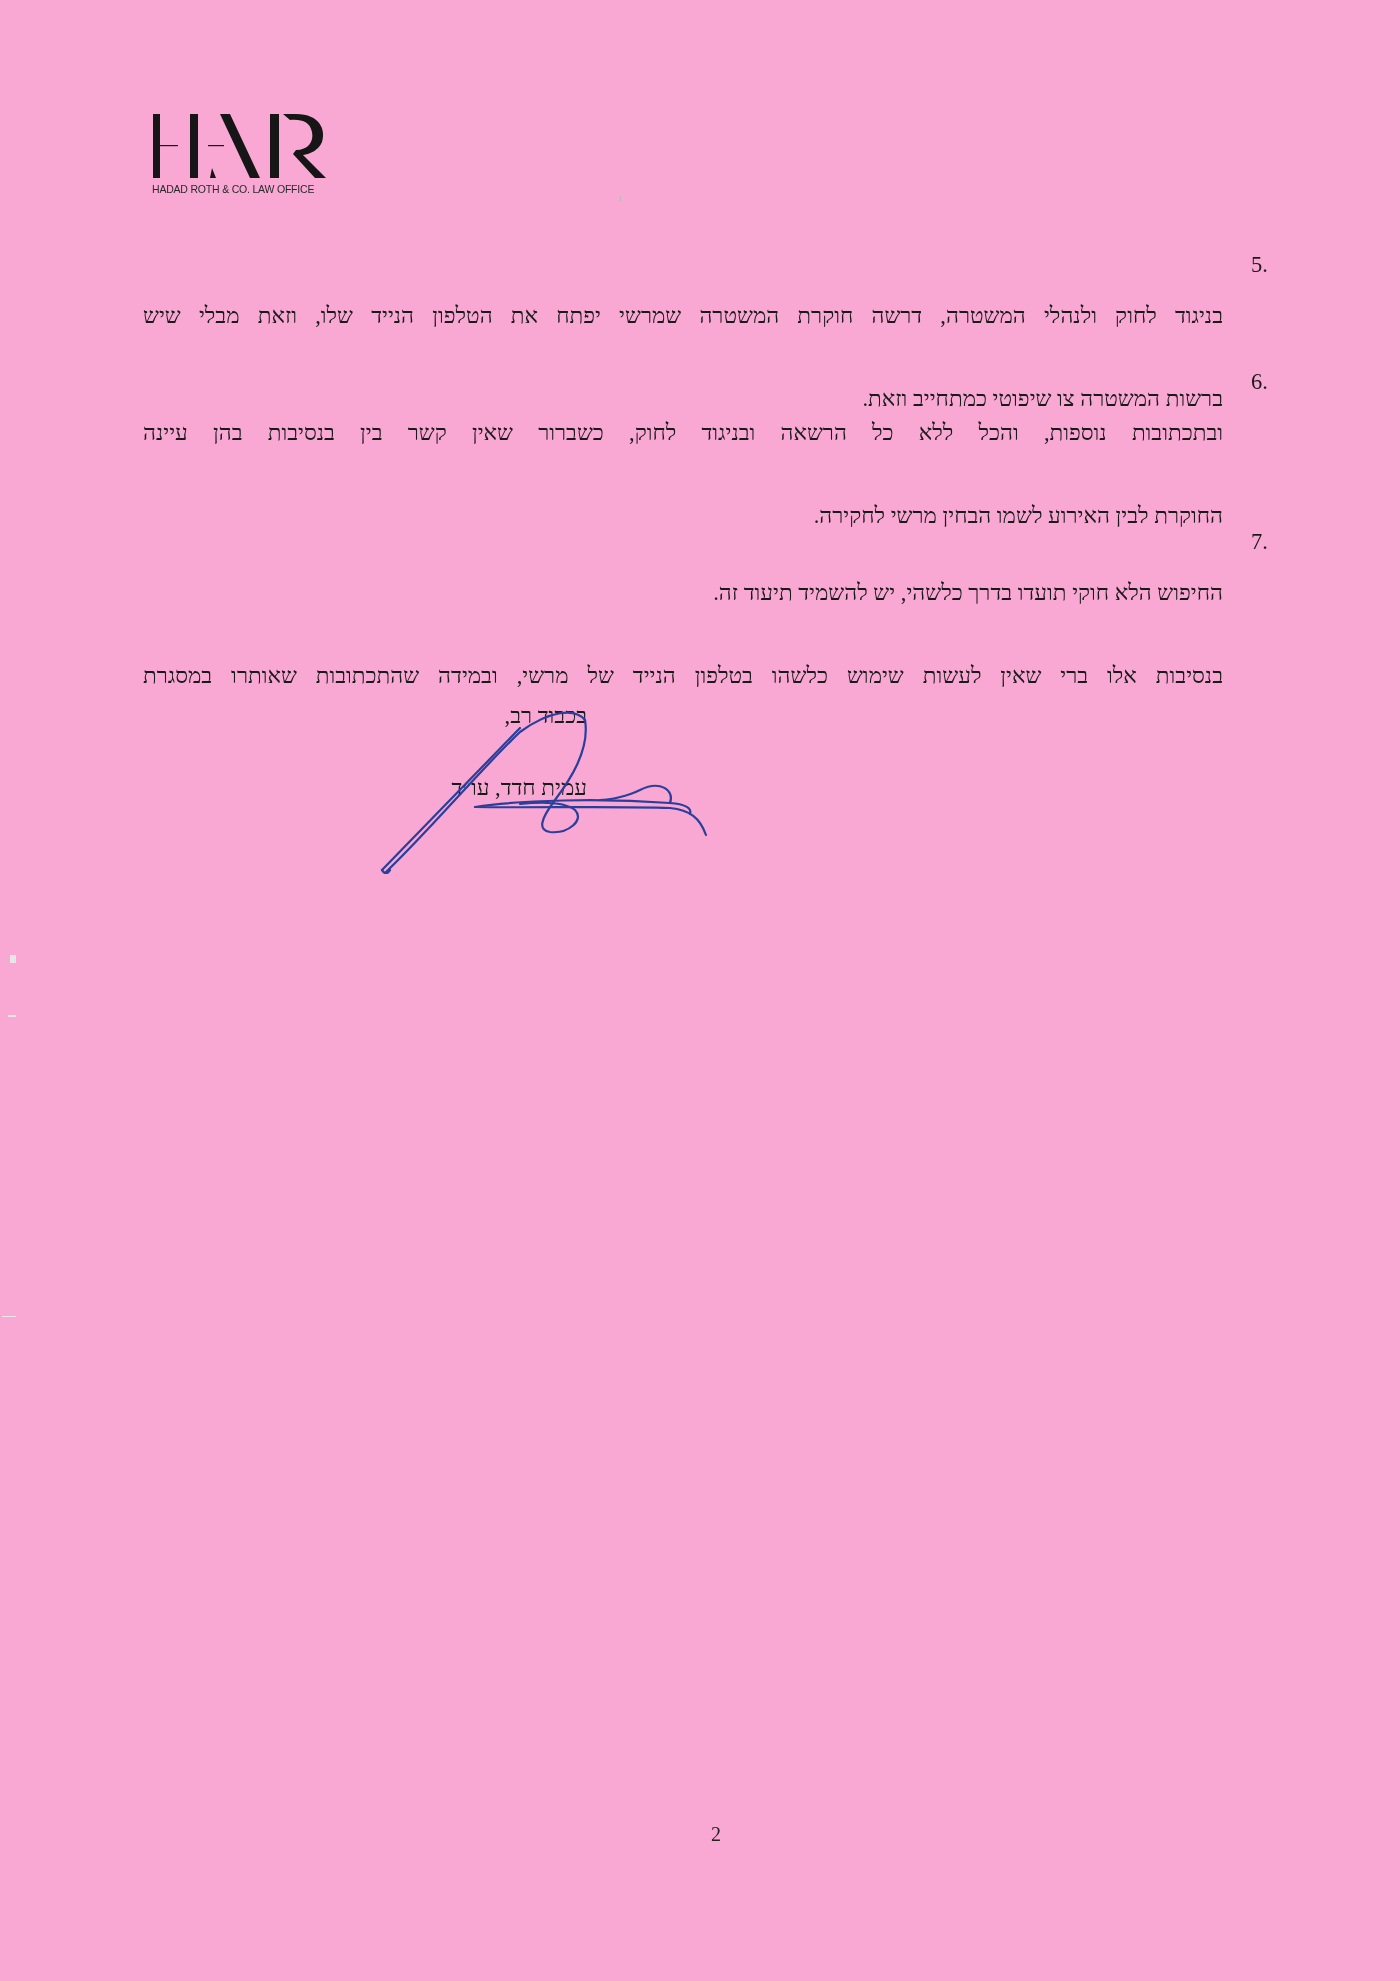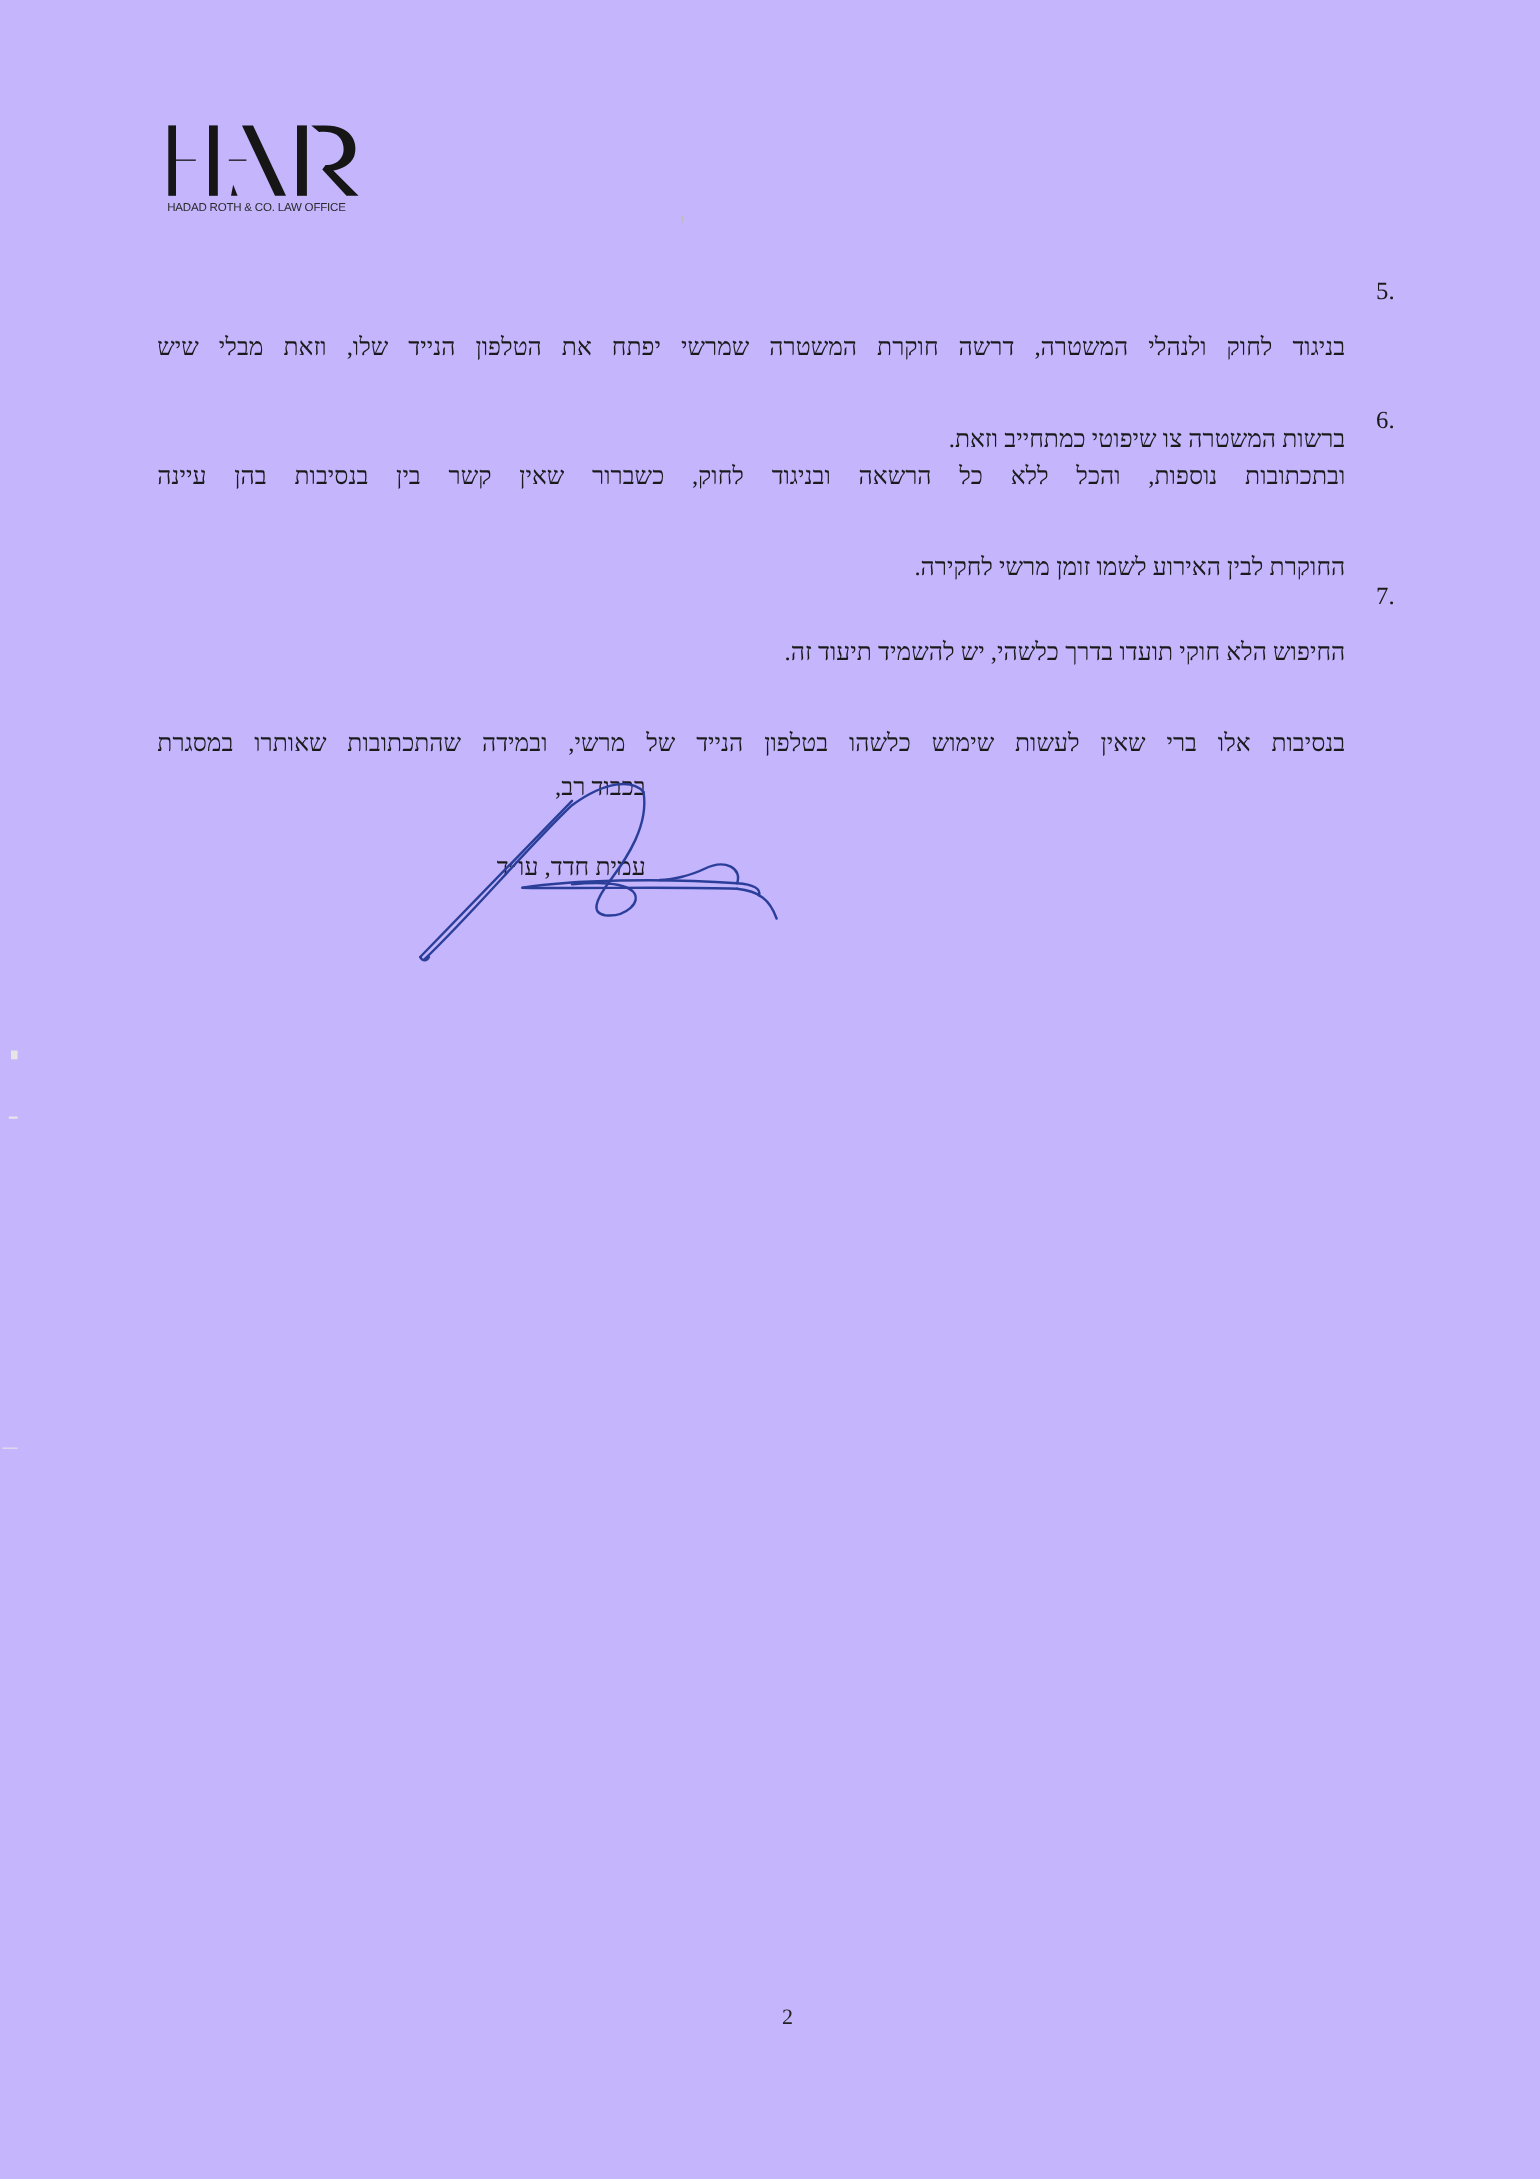--- a/index.html
+++ b/index.html
@@ -1,17 +1,17 @@
 <!DOCTYPE html>
 <html><head>
   <meta charset="utf-8">
   <style>
     html, body { margin: 0; padding: 0; background: #ffffff; }
     body { width: 1400px; height: 1981px; position: relative; overflow: hidden; }
-    .page { position: absolute; left: 0; top: 0; width: 1400px; height: 1981px; background: #c4b5fd; }
+    .page { position: absolute; left: 0; top: 0; width: 1400px; height: 1981px; background: #f9a8d4; }
     .logo { position: absolute; left: 150px; top: 112px; width: 185px; height: 90px; }
     .logo-mark { position: absolute; left: 0; top: 0; width: 185px; height: 68px; }
     .logo-sub { position: absolute; left: 2px; top: 71px; width: 185px; font-family: "Liberation Sans", sans-serif; font-size: 10.5px; letter-spacing: -0.2px; color: #2a2a2a; white-space: nowrap; }
     .tick { position: absolute; left: 620px; top: 196px; width: 1px; height: 6px; background: #bbb; }
     .item { position: absolute; right: 177px; width: 1080px; direction: rtl; font-family: "Liberation Serif", serif; font-size: 22.5px; color: #1a1a1a; }
     .item-num { position: absolute; right: -58px; top: 0; width: 30px; text-align: left; direction: ltr; font-family: "Liberation Serif", serif; }
     .line { display: block; height: 39px; line-height: 39px; white-space: nowrap; text-align: justify; text-align-last: justify; margin-top: 44px; }
     .line.last { text-align-last: right; }
     .closing { position: absolute; right: 813px; top: 703px; direction: rtl; font-family: "Liberation Serif", serif; font-size: 22.5px; color: #1a1a1a; white-space: nowrap; }
     .signer { position: absolute; right: 813px; top: 775px; direction: rtl; font-family: "Liberation Serif", serif; font-size: 22.5px; color: #1a1a1a; white-space: nowrap; }
@@ -48,21 +48,21 @@
 
   <div class="item" style="top:252px;">
     <span class="item-num">5.</span>
     <span class="line">בניגוד לחוק ולנהלי המשטרה, דרשה חוקרת המשטרה שמרשי יפתח את הטלפון הנייד שלו, וזאת מבלי שיש</span>
     <span class="line last">ברשות המשטרה צו שיפוטי כמתחייב וזאת.</span>
   </div>
 
   <div class="item" style="top:369px;">
     <span class="item-num">6.</span>
     <span class="line">ובתכתובות נוספות, והכל ללא כל הרשאה ובניגוד לחוק, כשברור שאין קשר בין בנסיבות בהן עיינה</span>
-    <span class="line last">החוקרת לבין האירוע לשמו זומן מרשי לחקירה.</span>
+    <span class="line last">החוקרת לבין האירוע לשמו הבחין מרשי לחקירה.</span>
   </div>
 
   <div class="item" style="top:529px;">
     <span class="item-num">7.</span>
     <span class="line last">החיפוש הלא חוקי תועדו בדרך כלשהי, יש להשמיד תיעוד זה.</span>
     <span class="line">בנסיבות אלו ברי שאין לעשות שימוש כלשהו בטלפון הנייד של מרשי, ובמידה שהתכתובות שאותרו במסגרת</span>
   </div>
 
   <div class="closing">בכבוד רב,</div>
   <div class="signer">עמית חדד, עו״ד</div>

